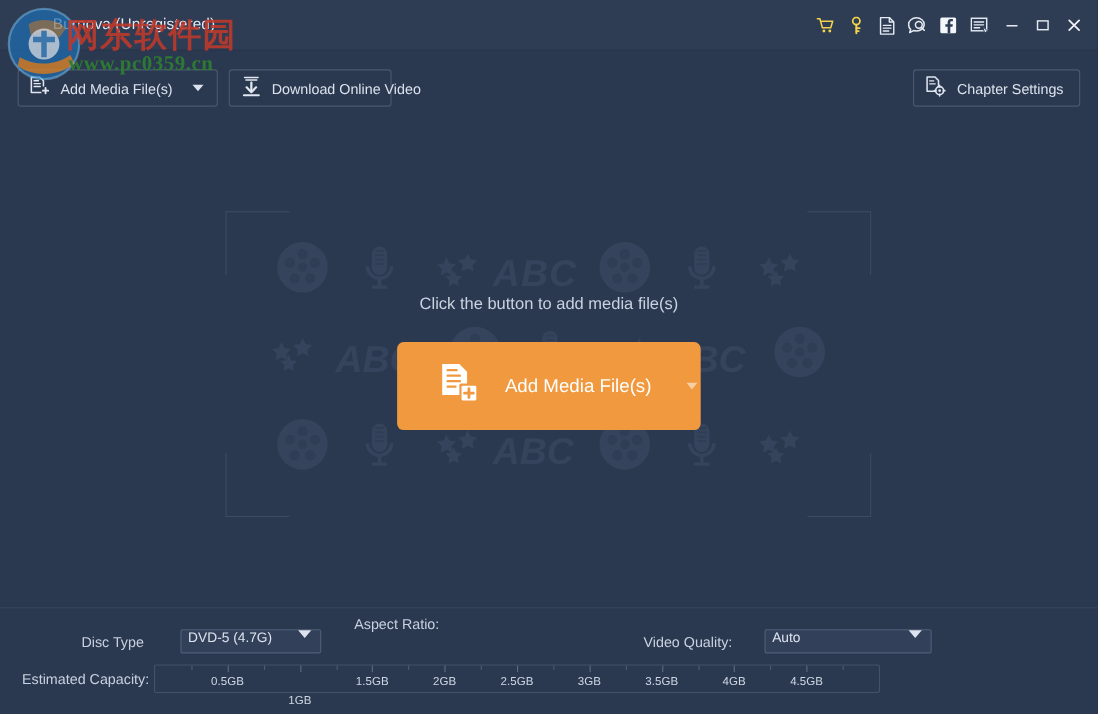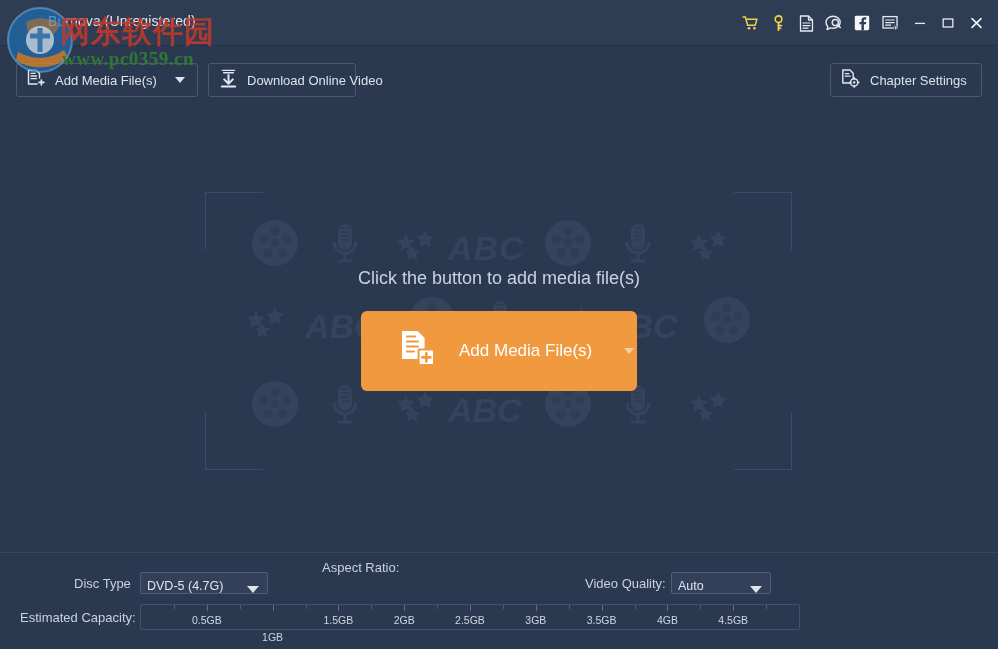--- a/index.html
+++ b/index.html
@@ -141,21 +141,21 @@
     font-weight: bold;
     color: #36435c;
     letter-spacing: 1px;
   }
 
   .dz-text {
     position: absolute;
     left: 0; right: 0;
     top: 158px;
     text-align: center;
-    font-size: 18px;
+    font-size: 15px;
     color: #c9d2e0;
   }
 
   .btn-add-big {
     position: absolute;
     left: 361px; top: 201px;
     width: 276px; height: 80px;
     background: #f0993f;
     border: none;
     border-radius: 6px;
@@ -194,37 +194,38 @@
     white-space: nowrap;
   }
 
   .sel {
     position: absolute;
     height: 22px;
     background: #32405a;
     border: 1px solid #505f79;
     border-radius: 2px;
     display: flex;
-    align-items: flex-end;
+    align-items: flex-start;
     padding: 0 6px;
     font-size: 12.5px;
     color: #dde4ef;
     cursor: pointer;
     white-space: nowrap;
+    margin-left: 24px;
   }
   .sel .caret-down {
     border-top-color: #dde4ef;
     border-left-width: 6px;
     border-right-width: 6px;
     border-top-width: 7px;
   }
 
   #sel-disc-type   { left: 140px; top: 572px; width: 128px; }
   #sel-aspect      { left: 405px; top: 572px; width: 128px; }
-  #sel-quality     { left: 671px; top: 572px; width: 100px; }
+  #sel-quality     { left: 671px; top: 572px; width: 152px; }
 
   #lbl-disc-type   { left: 74px;  top: 576px; }
   #lbl-aspect      { left: 322px; top: 560px; }
   #lbl-quality     { left: 585px; top: 576px; }
   #lbl-capacity    { left: 20px;  top: 610px; }
 
   .ruler {
     position: absolute;
     left: 140px; top: 604px;
     width: 660px; height: 26px;

